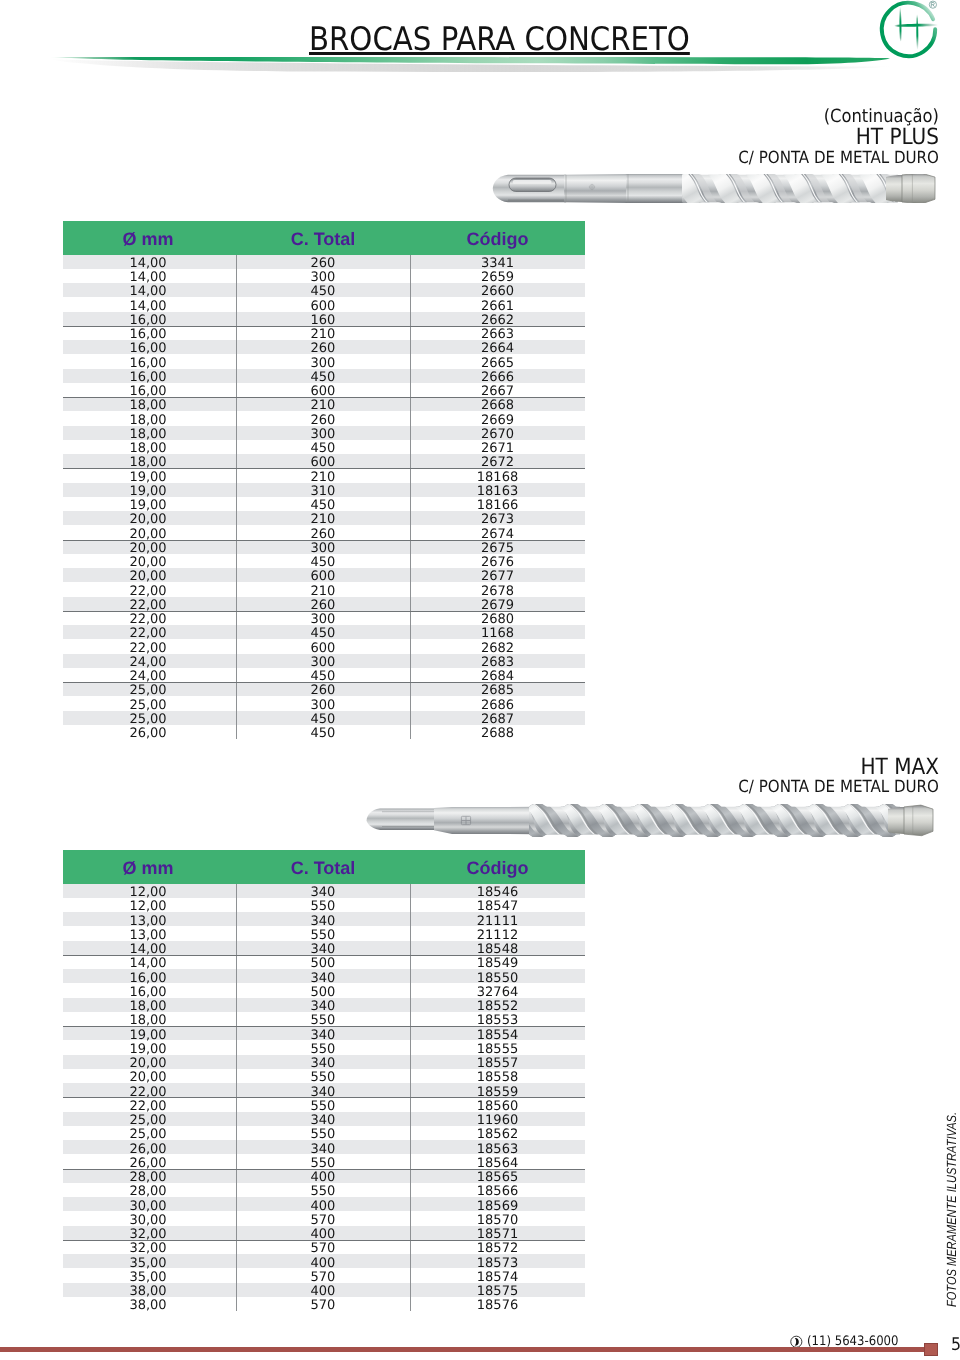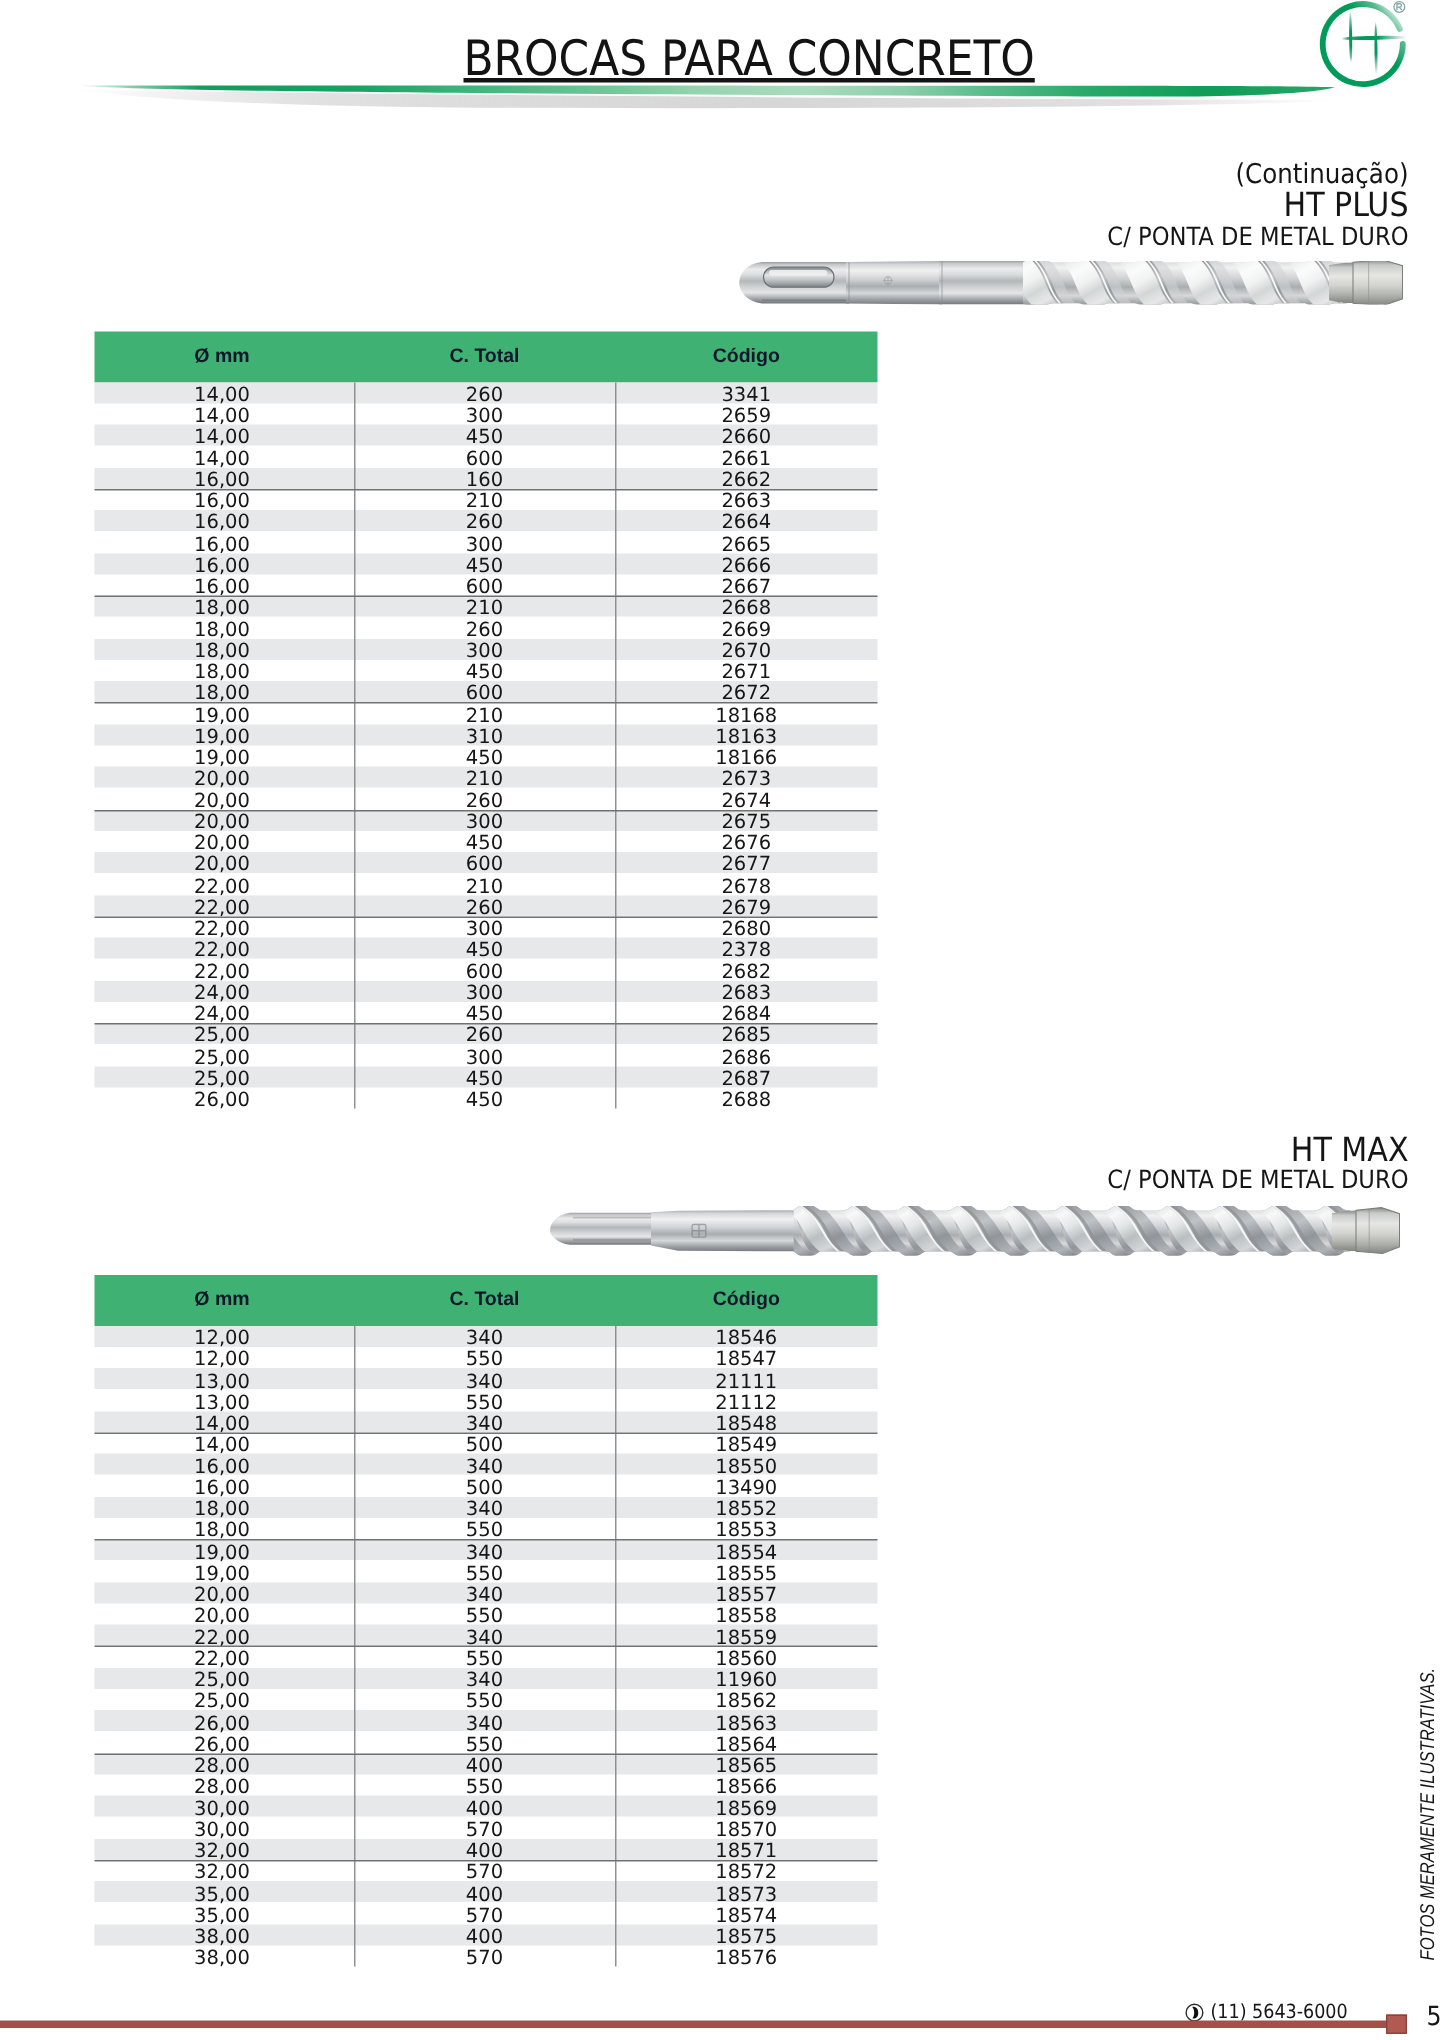--- a/index.html
+++ b/index.html
@@ -20,21 +20,21 @@
   #header-swoosh{position:absolute;left:0;top:46px;width:960px;height:34px;}
   #brand-logo{position:absolute;left:874px;top:-4px;width:72px;height:72px;}
 
   
   .bit-img{position:absolute;}
   .prod-label{position:absolute;text-align:right;color:#151515;white-space:nowrap;line-height:1;font-family:"DejaVu Sans Condensed","DejaVu Sans",sans-serif;}
 
   
   .cat-table{position:absolute;left:63px;width:522px;}
   .thead{height:34px;background:#3fb172;position:relative;}
-  .thead .th{position:absolute;top:9px;color:#0f172a;font-weight:bold;font-size:13px;line-height:1;}
+  .thead .th{position:absolute;top:9px;color:#4c1d95;font-weight:bold;font-size:18px;line-height:1;}
   .tbody{position:relative;}
   .trow{height:14.25px;position:relative;font-family:"DejaVu Sans",sans-serif;font-size:13px;color:#161616;}
   .trow.alt{background:#e7e8ea;}
   .trow .c{position:absolute;top:3.4px;line-height:12px;text-align:center;}
   .trow .c0{left:12px;width:146px;}
   .trow .c1{left:173px;width:174px;}
   .trow .c2{left:347px;width:175px;}
   .vline{position:absolute;width:1px;background:#8e9194;top:0;}
   .hline{position:absolute;left:0;width:522px;height:1px;background:#6f7376;}
 
@@ -264,21 +264,21 @@
             <div class="c c2">2679</div>
           </div>
           <div class="trow">
             <div class="c c0">22,00</div>
             <div class="c c1">300</div>
             <div class="c c2">2680</div>
           </div>
           <div class="trow alt">
             <div class="c c0">22,00</div>
             <div class="c c1">450</div>
-            <div class="c c2">2378</div>
+            <div class="c c2">1168</div>
           </div>
           <div class="trow">
             <div class="c c0">22,00</div>
             <div class="c c1">600</div>
             <div class="c c2">2682</div>
           </div>
           <div class="trow alt">
             <div class="c c0">24,00</div>
             <div class="c c1">300</div>
             <div class="c c2">2683</div>
@@ -358,21 +358,21 @@
             <div class="c c2">18549</div>
           </div>
           <div class="trow alt">
             <div class="c c0">16,00</div>
             <div class="c c1">340</div>
             <div class="c c2">18550</div>
           </div>
           <div class="trow">
             <div class="c c0">16,00</div>
             <div class="c c1">500</div>
-            <div class="c c2">13490</div>
+            <div class="c c2">32764</div>
           </div>
           <div class="trow alt">
             <div class="c c0">18,00</div>
             <div class="c c1">340</div>
             <div class="c c2">18552</div>
           </div>
           <div class="trow">
             <div class="c c0">18,00</div>
             <div class="c c1">550</div>
             <div class="c c2">18553</div>

